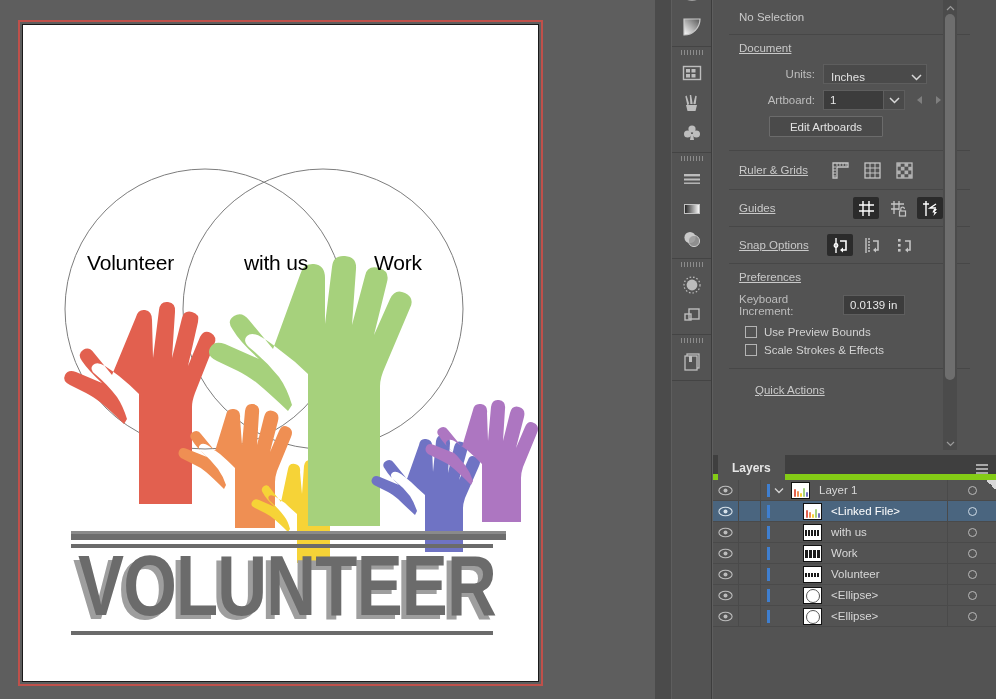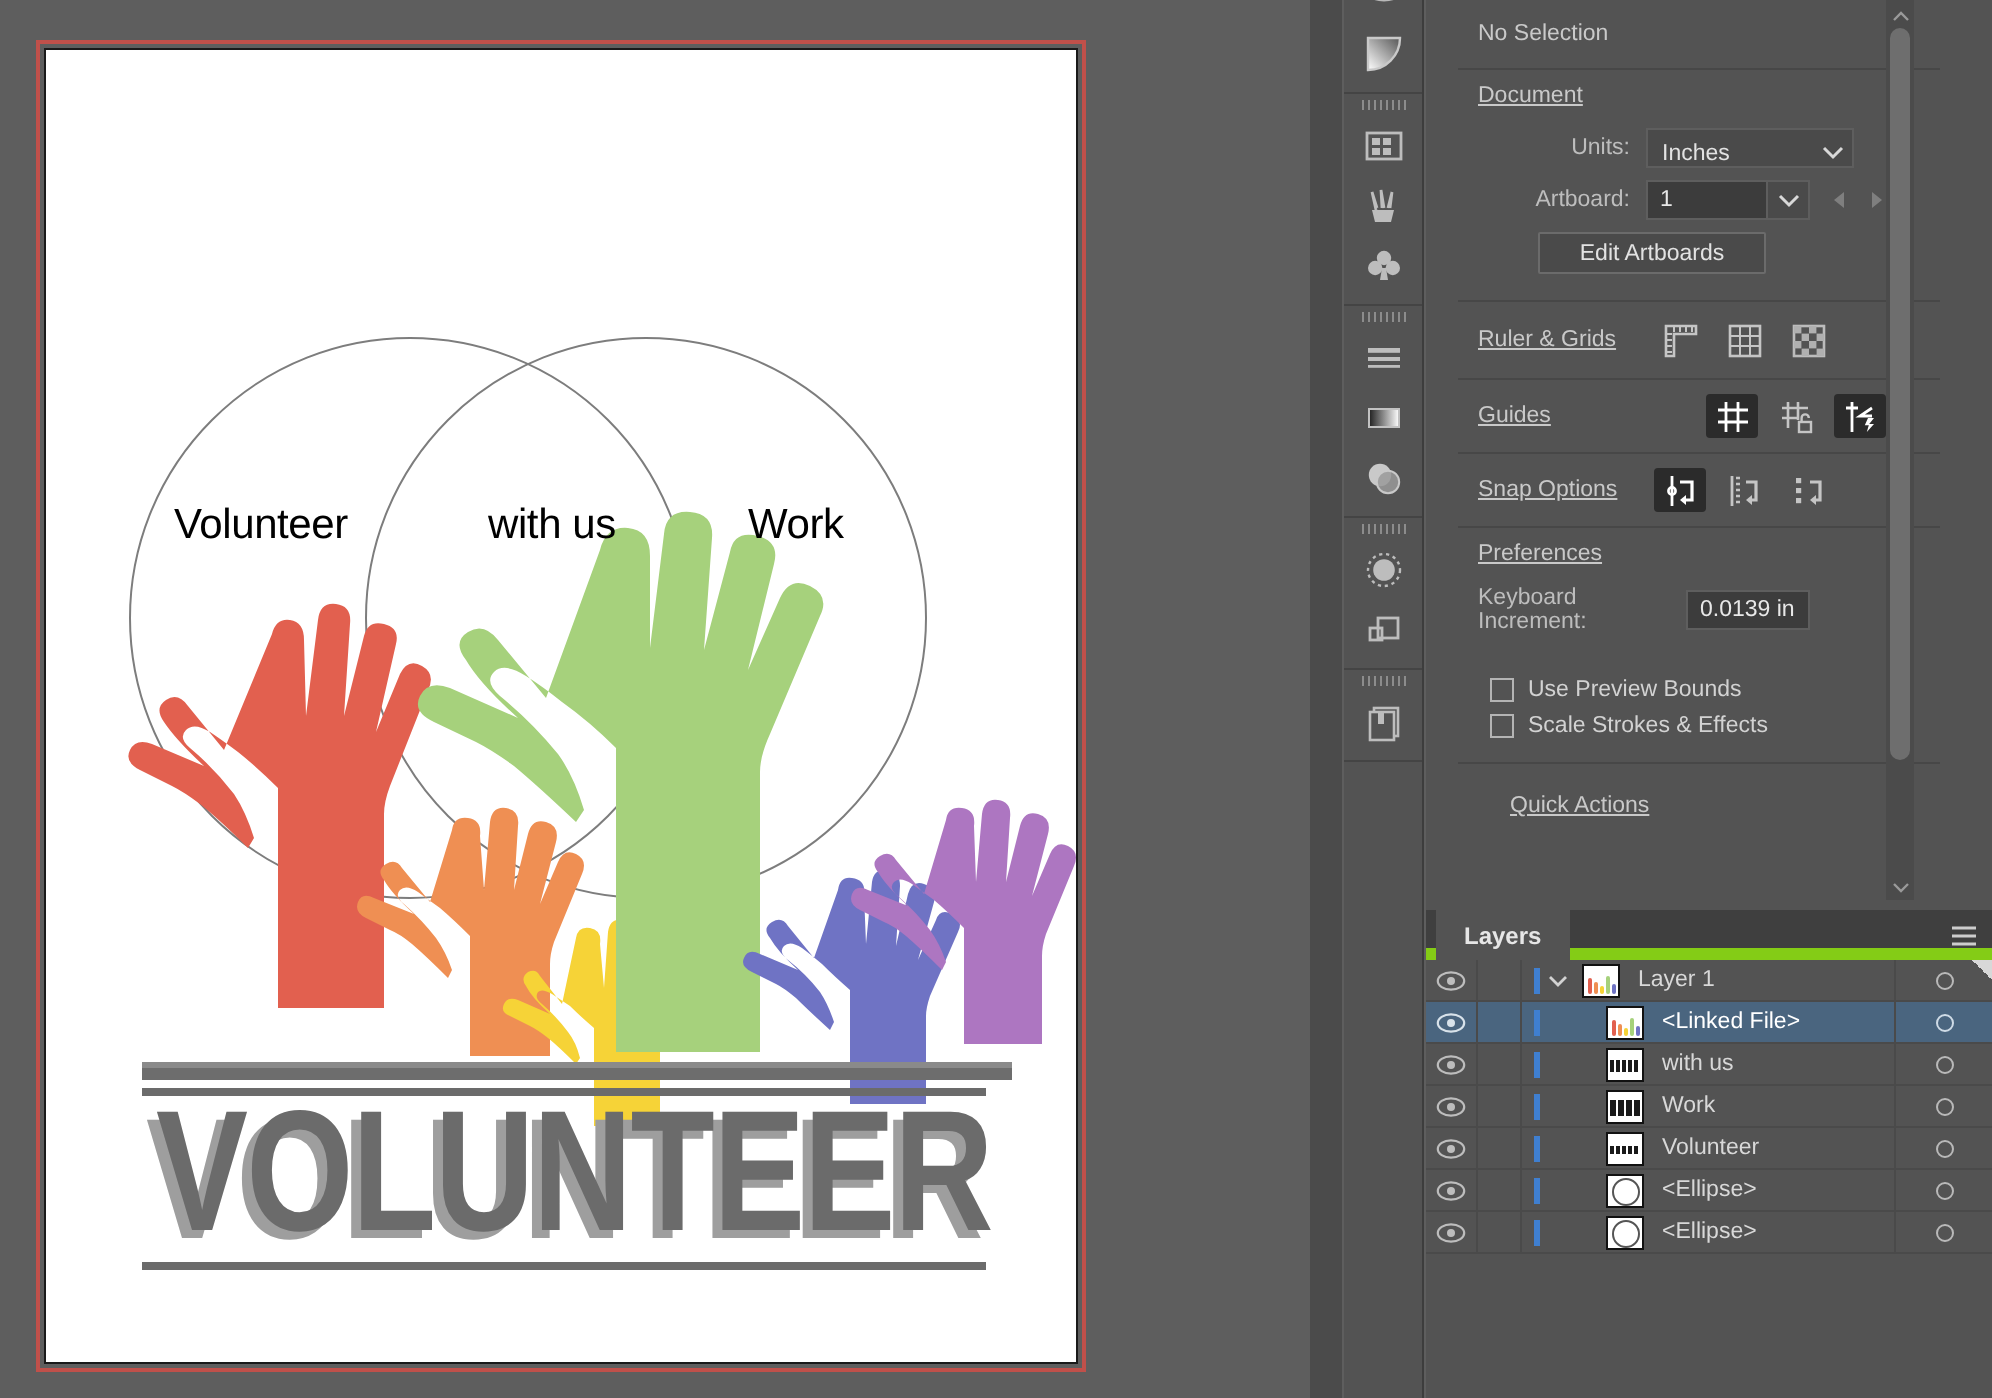--- a/index.html
+++ b/index.html
@@ -494,21 +494,21 @@
       </div>
 
       <div class="prop-sec" style="padding-bottom:9px;">
         <div class="prop-sec-title">Preferences</div>
         <div class="row">
           <span class="row-label" style="width:110px;text-align:left;padding-left:10px;">Keyboard Increment:</span>
           <div class="ai-field" style="width:62px;margin-left:4px;">
             <span>0.0139 in</span>
           </div>
         </div>
-        <div class="cb-row" style="margin-top:16px;">
+        <div class="cb-row" style="margin-top:3px;">
           <span class="cb"></span>
           <span class="cb-lbl">Use Preview Bounds</span>
         </div>
         <div class="cb-row">
           <span class="cb"></span>
           <span class="cb-lbl">Scale Strokes &amp; Effects</span>
         </div>
       </div>
 
       <div class="prop-sec" style="border-bottom:none;padding-top:8px;margin-left:16px;">

